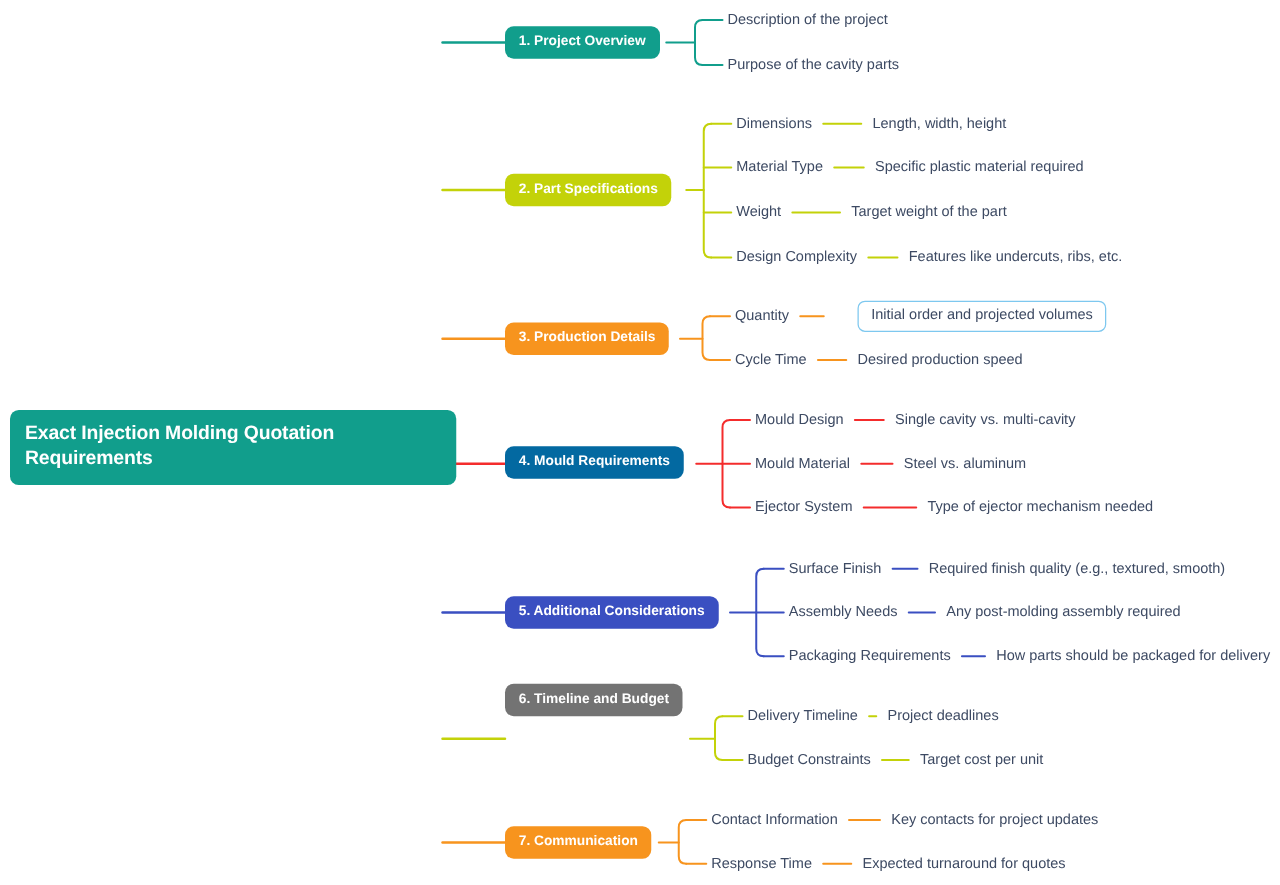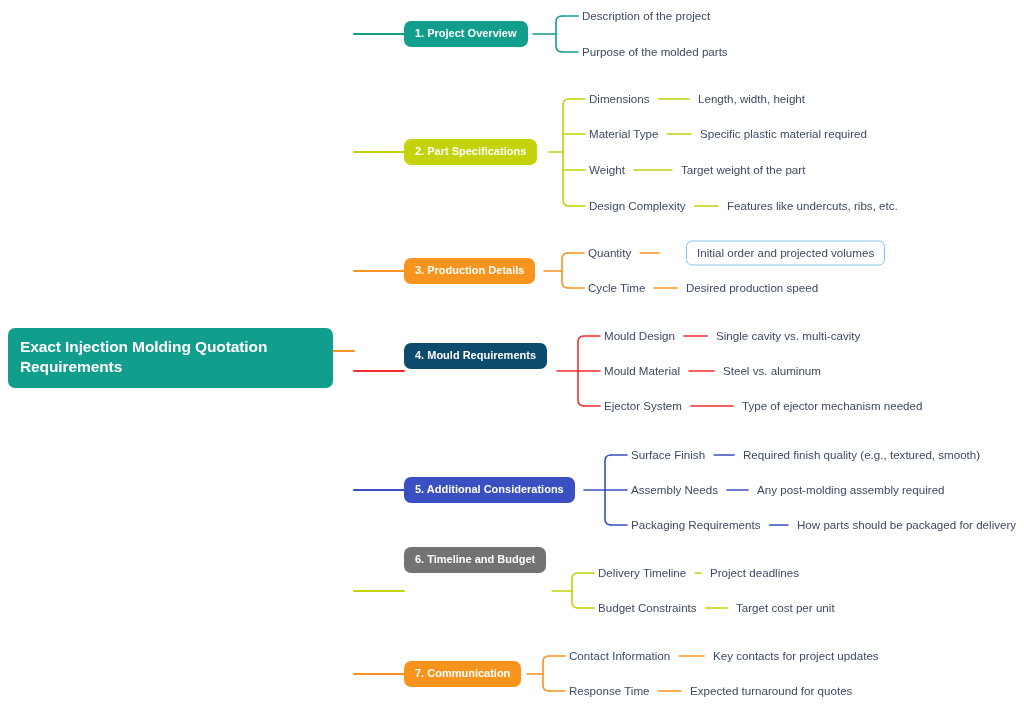--- a/index.html
+++ b/index.html
@@ -11,21 +11,21 @@
     overflow:hidden;
     position:relative;
   }
   #canvas{position:absolute;left:0;top:0;width:1024px;height:708px;}
   svg.edges{position:absolute;left:0;top:0;width:1024px;height:708px;pointer-events:none;}
 
   
   .node{position:absolute;box-sizing:border-box;white-space:nowrap;}
 
   .root{
-    left:8px;top:328px;width:325px;
+    left:8px;top:328px;width:357px;
     padding:9px 12px 11px 12px;
     background:#119e8c;
     color:#ffffff;
     border-radius:7px;
     font-size:15.5px;font-weight:bold;
     line-height:20px;
     white-space:normal;
     letter-spacing:-0.1px;
   }
 
@@ -123,36 +123,36 @@
       <path d="M 527 674 H 543" stroke="#f7941e" stroke-width="1.6" fill="none" stroke-linecap="round"></path>
       <path d="M 549 656 Q 543 656 543 662 V 685 Q 543 691 549 691" stroke="#f7941e" stroke-width="1.6" fill="none" stroke-linecap="round"></path>
       <path d="M 549 656 H 565" stroke="#f7941e" stroke-width="1.6" fill="none" stroke-linecap="round"></path>
       <path d="M 549 691 H 565" stroke="#f7941e" stroke-width="1.6" fill="none" stroke-linecap="round"></path>
       <path d="M 679.1875 656 H 704" stroke="#f7941e" stroke-width="1.6" fill="none" stroke-linecap="round"></path>
       <path d="M 658.5625 691 H 681" stroke="#f7941e" stroke-width="1.6" fill="none" stroke-linecap="round"></path>
     </svg>
   <div id="nodes">
       <div class="node branch" style="left: 404px; top: 34px; background: rgb(17, 158, 140);">1. Project Overview</div>
       <div class="node leaf" style="left: 582px; top: 16px;">Description of the project</div>
-      <div class="node leaf" style="left: 582px; top: 52px;">Purpose of the molded parts</div>
+      <div class="node leaf" style="left: 582px; top: 52px;">Purpose of the cavity parts</div>
       <div class="node branch" style="left: 404px; top: 152px; background: rgb(195, 210, 9);">2. Part Specifications</div>
       <div class="node leaf" style="left: 589px; top: 99px;">Dimensions</div>
       <div class="node leaf" style="left: 698px; top: 99px;">Length, width, height</div>
       <div class="node leaf" style="left: 589px; top: 134px;">Material Type</div>
       <div class="node leaf" style="left: 700px; top: 134px;">Specific plastic material required</div>
       <div class="node leaf" style="left: 589px; top: 170px;">Weight</div>
       <div class="node leaf" style="left: 681px; top: 170px;">Target weight of the part</div>
       <div class="node leaf" style="left: 589px; top: 206px;">Design Complexity</div>
       <div class="node leaf" style="left: 727px; top: 206px;">Features like undercuts, ribs, etc.</div>
       <div class="node branch" style="left: 404px; top: 271px; background: rgb(247, 148, 30);">3. Production Details</div>
       <div class="node leaf" style="left: 588px; top: 253px;">Quantity</div>
       <div class="node leaf selected" style="left: 658px; top: 253px; margin-left: 28px;">Initial order and projected volumes</div>
       <div class="node leaf" style="left: 588px; top: 288px;">Cycle Time</div>
       <div class="node leaf" style="left: 686px; top: 288px;">Desired production speed</div>
-      <div class="node branch" style="left: 404px; top: 356px; background: #0c4a6e;">4. Mould Requirements</div>
+      <div class="node branch" style="left: 404px; top: 370px; background: #0369a1;">4. Mould Requirements</div>
       <div class="node leaf" style="left: 604px; top: 336px;">Mould Design</div>
       <div class="node leaf" style="left: 716px; top: 336px;">Single cavity vs. multi-cavity</div>
       <div class="node leaf" style="left: 604px; top: 371px;">Mould Material</div>
       <div class="node leaf" style="left: 723px; top: 371px;">Steel vs. aluminum</div>
       <div class="node leaf" style="left: 604px; top: 406px;">Ejector System</div>
       <div class="node leaf" style="left: 742px; top: 406px;">Type of ejector mechanism needed</div>
       <div class="node branch" style="left: 404px; top: 490px; background: rgb(58, 79, 193);">5. Additional Considerations</div>
       <div class="node leaf" style="left: 631px; top: 455px;">Surface Finish</div>
       <div class="node leaf" style="left: 743px; top: 455px;">Required finish quality (e.g., textured, smooth)</div>
       <div class="node leaf" style="left: 631px; top: 490px;">Assembly Needs</div>

